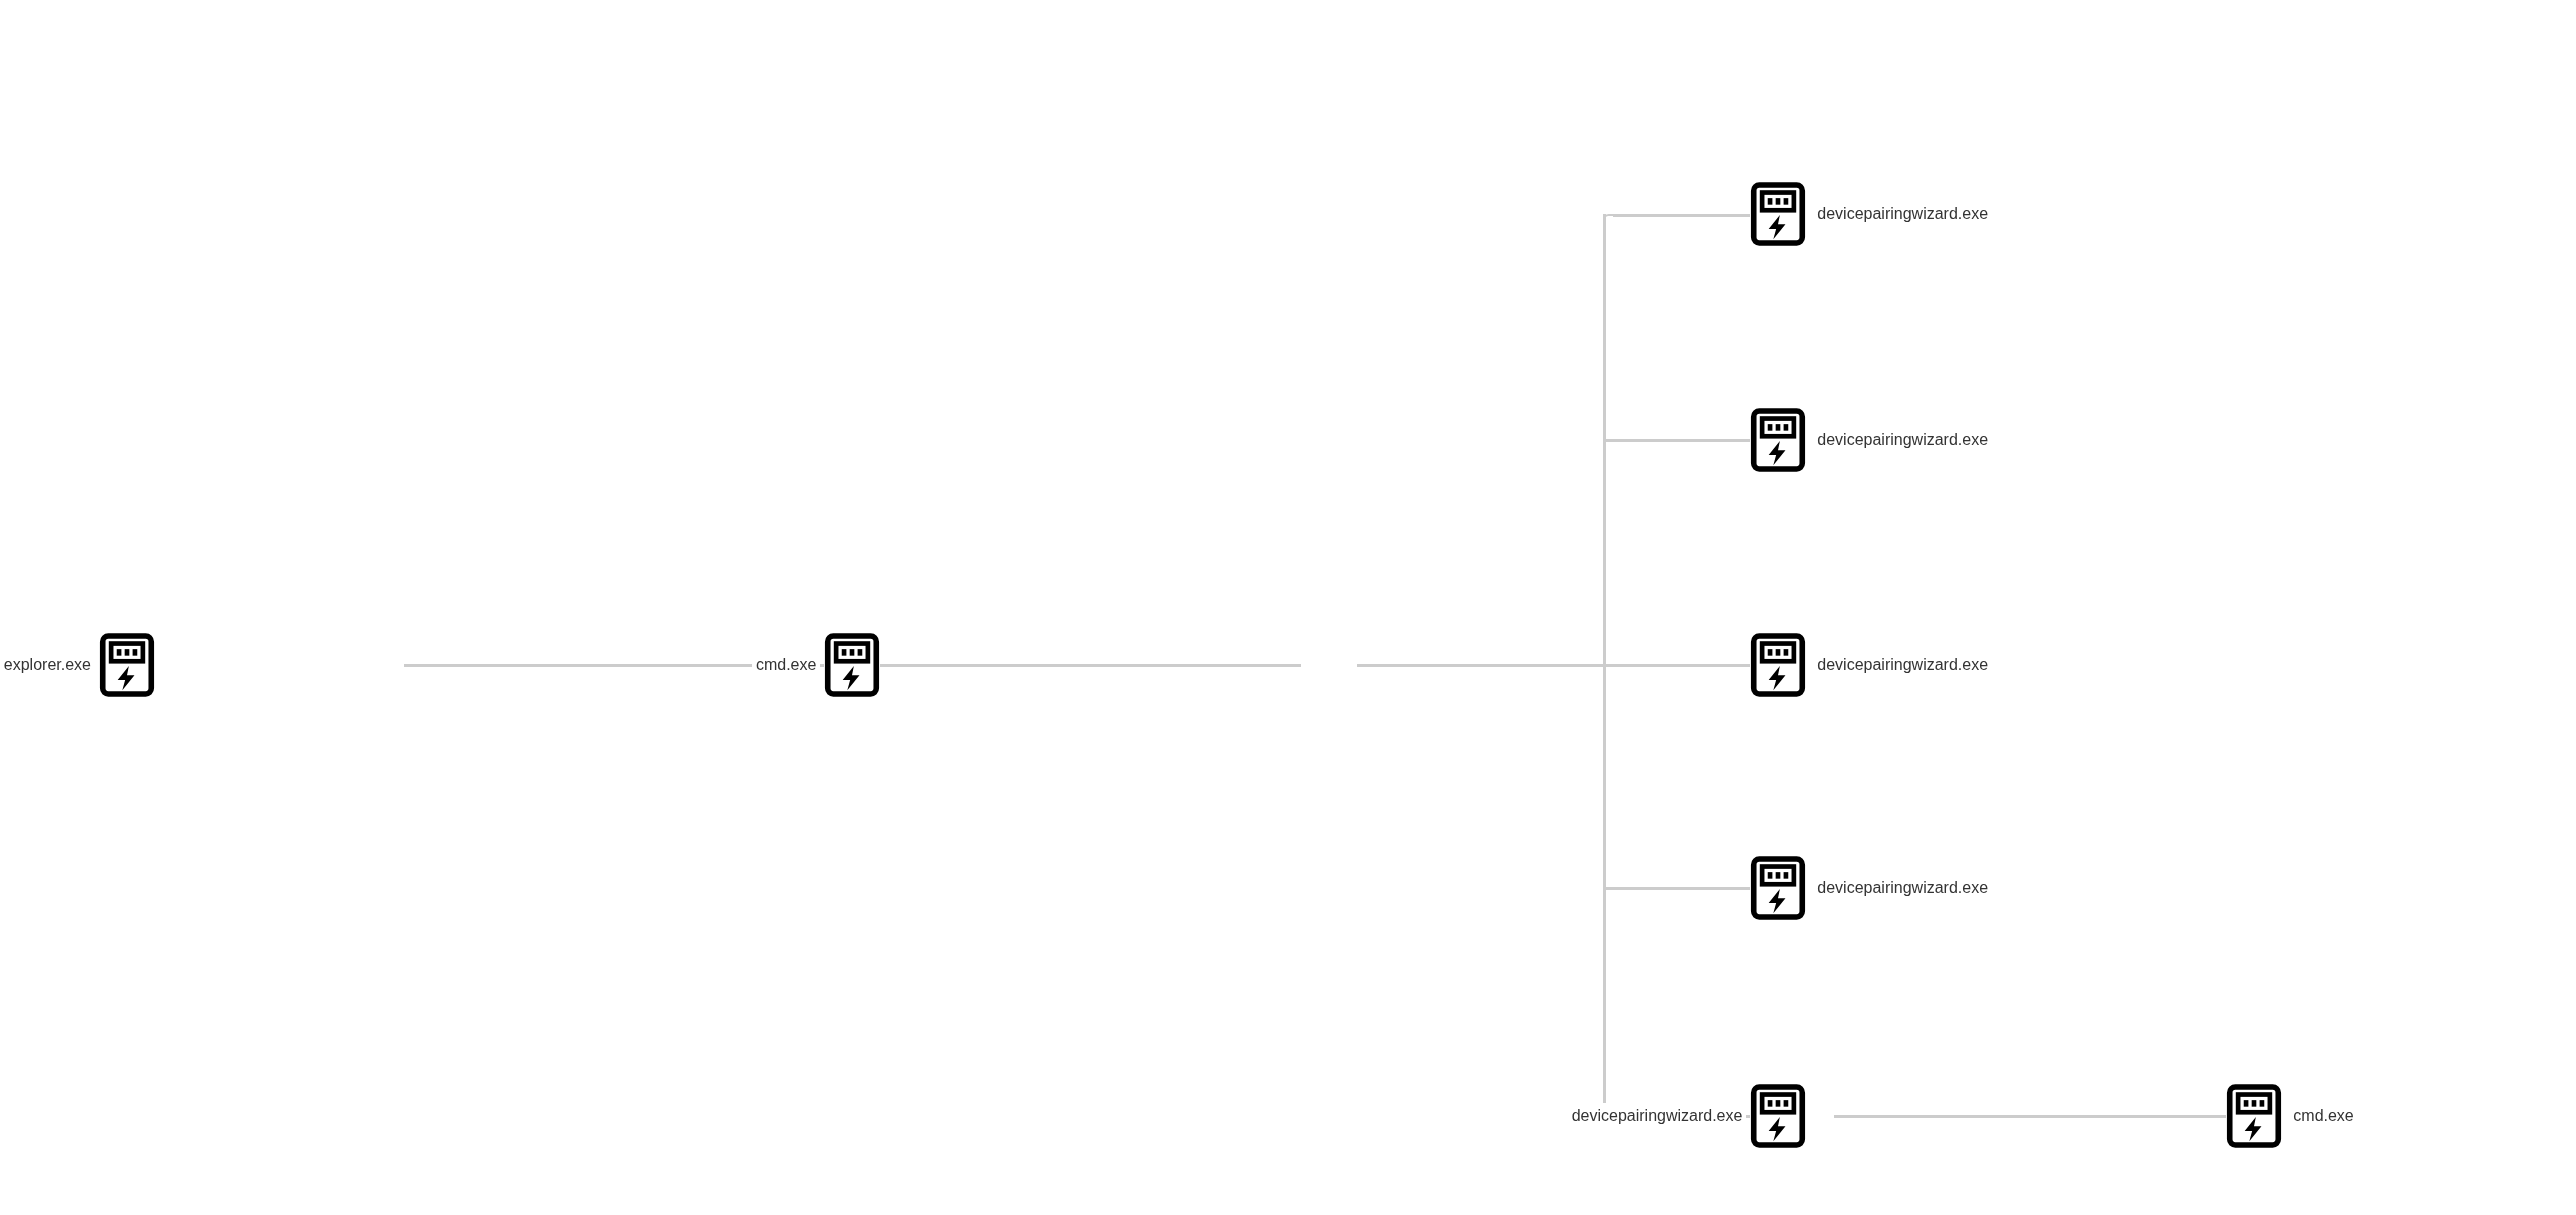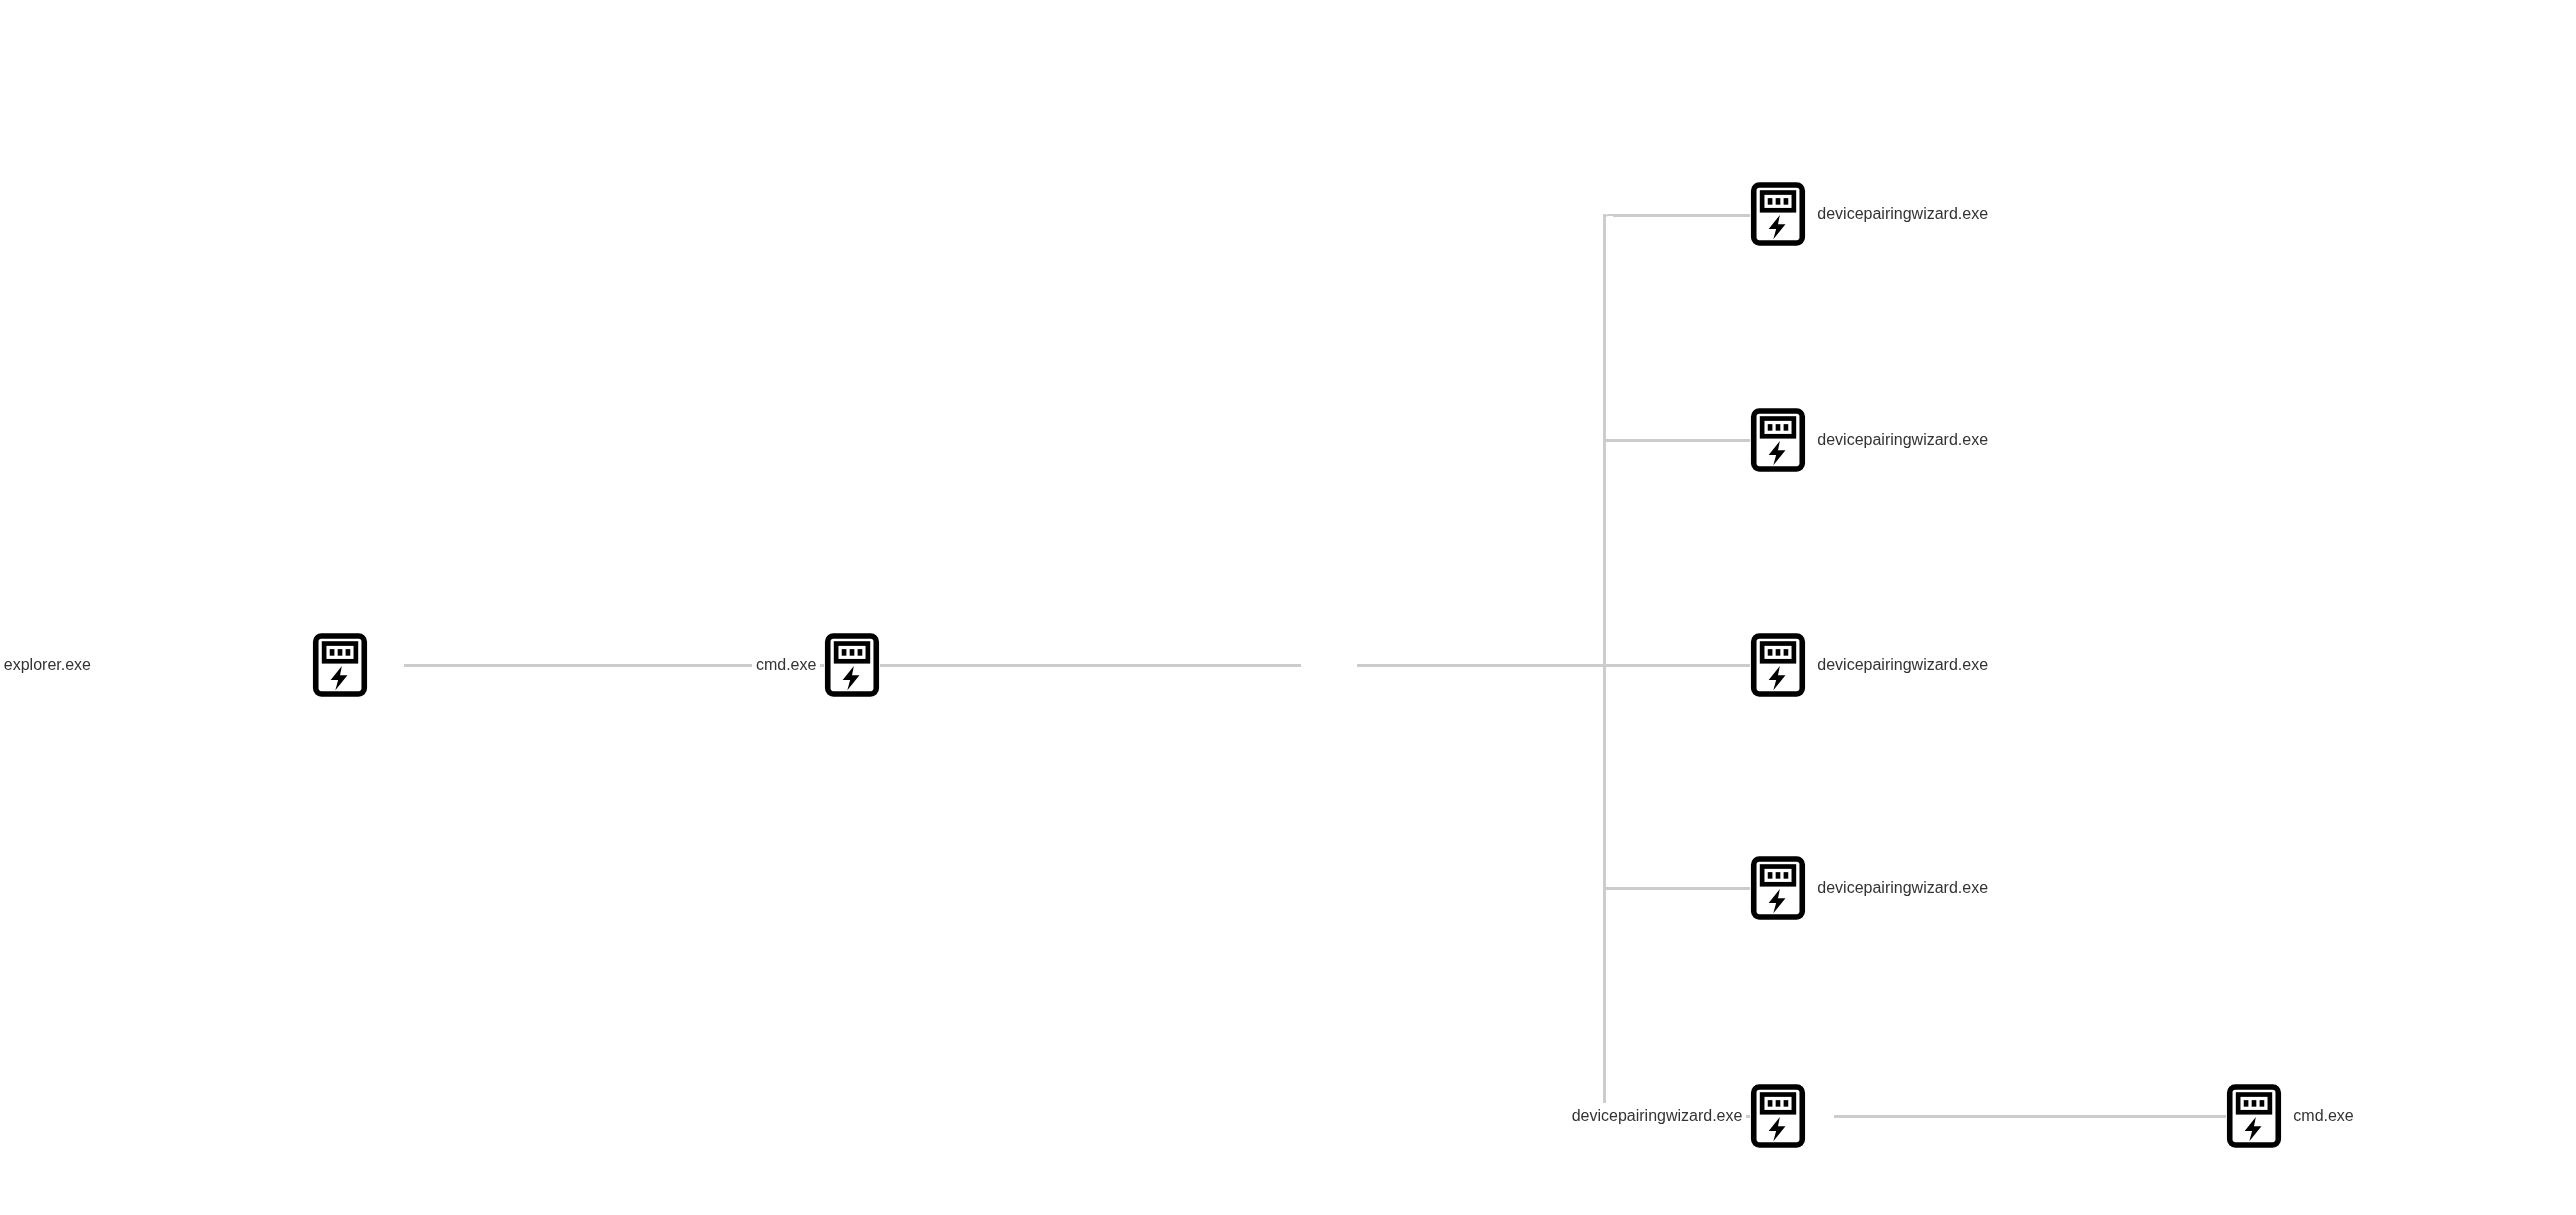--- a/index.html
+++ b/index.html
@@ -56,21 +56,21 @@
   <div class="edge edge-h" style="left:1613px;top:214px;width:164px;"></div>
 
   <div class="edge edge-h" style="left:1603px;top:439px;width:175px;"></div>
 
   <div class="edge edge-h" style="left:1603px;top:887px;width:175px;"></div>
 
   <div class="edge edge-h" style="left:1603px;top:1115px;width:175px;"></div>
 
   <div class="edge edge-h" style="left:1834px;top:1115px;width:420px;"></div>
 
-  <div class="node lbl-left" style="left:0px;top:633px;width:368px;justify-content:space-between;">
+  <div class="node lbl-left" style="left:0px;top:633px;width:368px;justify-content:flex-start;">
     <span class="label">explorer.exe</span>
     <span class="icon">
       <svg viewBox="0 0 60 68" xmlns="http://www.w3.org/2000/svg">
         <rect x="4" y="3" width="52" height="62" rx="6" ry="6" fill="#ffffff" stroke="#000000" stroke-width="6"></rect>
         <rect x="13" y="11" width="34" height="19" fill="#ffffff" stroke="#000000" stroke-width="5"></rect>
         <rect x="19" y="17" width="5" height="7" fill="#000000"></rect>
         <rect x="27.5" y="17" width="5" height="7" fill="#000000"></rect>
         <rect x="36" y="17" width="5" height="7" fill="#000000"></rect>
         <path d="M32 35 L20 50 L28 50 L25 61 L38 45 L30 45 Z" fill="#000000"></path>
       </svg>

